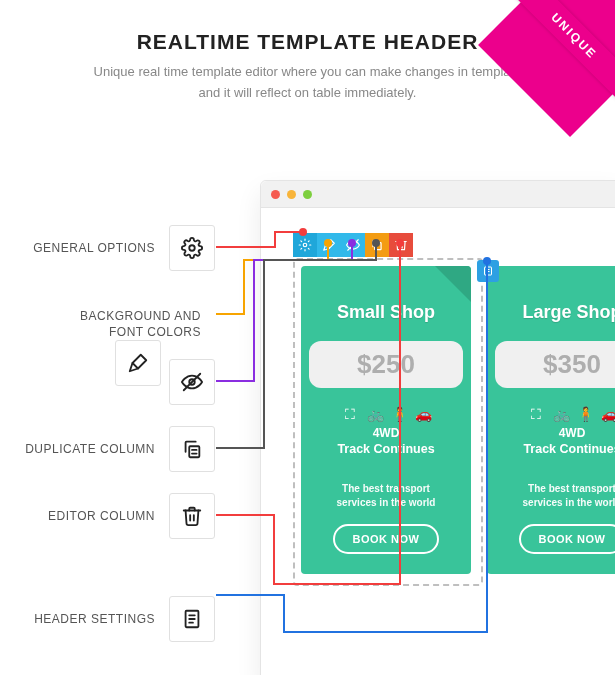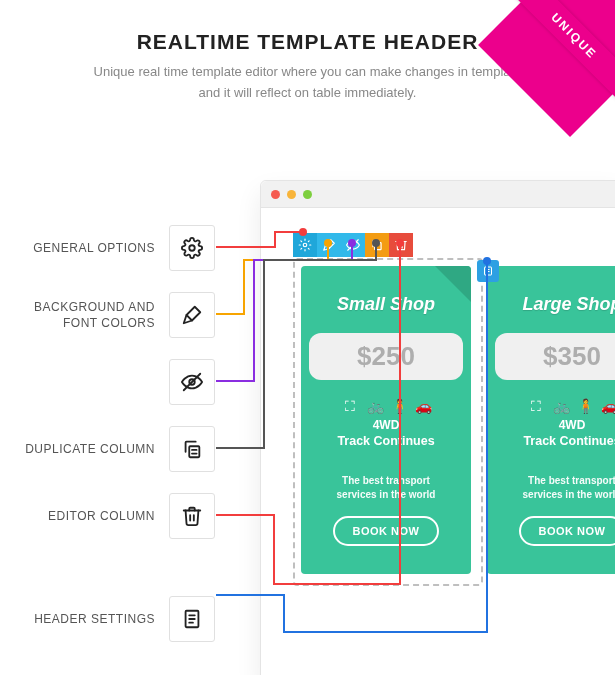--- a/index.html
+++ b/index.html
@@ -16,21 +16,21 @@
   .browser{position:absolute;left:260px;top:180px;width:360px;height:500px;border:1px solid #e4e4e4;border-radius:6px 0 0 0;background:#fff;box-shadow:0 12px 26px rgba(0,0,0,.08);}
   .titlebar{height:26px;background:#f1f1f1;border-radius:6px 0 0 0;border-bottom:1px solid #e4e4e4;display:flex;align-items:center;padding-left:10px;gap:7px;}
   .dot{width:9px;height:9px;border-radius:50%;}
   .canvas{position:relative;padding:18px 0 0 28px;}
   .selection{position:absolute;left:32px;top:50px;width:186px;height:324px;border:2px dashed #bfbfbf;border-radius:4px;pointer-events:none;}
   .toolbar{position:absolute;left:32px;top:25px;display:flex;gap:0;}
   .tbtn{width:24px;height:24px;display:flex;align-items:center;justify-content:center;}
   .tbtn svg{width:14px;height:14px;stroke:#fff;fill:none;stroke-width:2;stroke-linecap:round;stroke-linejoin:round;}
   .card{position:absolute;top:58px;width:170px;height:308px;background:#39c49a;border-radius:4px;color:#fff;text-align:center;overflow:hidden;}
   .card .fold{position:absolute;right:0;top:0;width:0;height:0;border-style:solid;border-width:0 36px 36px 0;border-color:transparent #2fa883 transparent transparent;}
-  .card .name{font-weight:bold;font-size:18px;padding-top:28px;text-shadow:0 1px 1px rgba(0,0,0,.15);font-style:italic;}
+  .card .name{font-weight:bold;font-size:18px;padding-top:36px;text-shadow:0 1px 1px rgba(0,0,0,.15);}
   .card .price{background:#f0f0f0;color:#aeaeae;font-size:26px;font-weight:bold;margin:18px 8px 0;padding:8px 0;border-radius:12px;}
   .card .iconsrow{display:flex;justify-content:center;gap:10px;margin-top:18px;font-size:14px;}
   .card .iconsrow span{width:14px;height:14px;display:inline-block;}
   .card .line1{font-weight:bold;font-size:12px;margin-top:6px;}
   .card .line2{font-weight:bold;font-size:12.5px;margin-top:2px;}
   .card .desc{font-size:10px;line-height:1.4;margin-top:26px;opacity:.95;white-space:pre-line;font-weight:bold;}
   .card .btn{display:inline-block;margin-top:14px;border:2px solid #fff;border-radius:20px;padding:7px 18px;font-size:11px;font-weight:bold;letter-spacing:.5px;}
   
   .hdrbadge{position:absolute;width:22px;height:22px;background:#2da0e3;border-radius:3px;display:flex;align-items:center;justify-content:center;}
   .hdrbadge svg{width:12px;height:12px;stroke:#fff;fill:none;stroke-width:2;}
@@ -49,21 +49,21 @@
 
 <div class="feat" style="top:225px;">
   <div class="label">GENERAL OPTIONS</div>
   <div class="iconbox">
       <svg viewBox="0 0 24 24">
         <circle cx="12" cy="12" r="3"></circle>
         <path d="M19.4 15a1.7 1.7 0 0 0 .34 1.87l.06.06a2 2 0 1 1-2.83 2.83l-.06-.06a1.7 1.7 0 0 0-1.87-.34 1.7 1.7 0 0 0-1 1.56V21a2 2 0 1 1-4 0v-.09a1.7 1.7 0 0 0-1-1.56 1.7 1.7 0 0 0-1.87.34l-.06.06a2 2 0 1 1-2.83-2.83l.06-.06a1.7 1.7 0 0 0 .34-1.87 1.7 1.7 0 0 0-1.56-1H3a2 2 0 1 1 0-4h.09a1.7 1.7 0 0 0 1.56-1 1.7 1.7 0 0 0-.34-1.87l-.06-.06a2 2 0 1 1 2.83-2.83l.06.06a1.7 1.7 0 0 0 1.87.34H9a1.7 1.7 0 0 0 1-1.56V3a2 2 0 1 1 4 0v.09a1.7 1.7 0 0 0 1 1.56 1.7 1.7 0 0 0 1.87-.34l.06-.06a2 2 0 1 1 2.83 2.83l-.06.06a1.7 1.7 0 0 0-.34 1.87V9a1.7 1.7 0 0 0 1.56 1H21a2 2 0 1 1 0 4h-.09a1.7 1.7 0 0 0-1.56 1z"></path>
       </svg>
     </div>
 </div>
-<div class="feat" style="top:292px;">
+<div class="feat" style="top:308px;flex-direction:column;">
   <div class="label">BACKGROUND AND
 FONT COLORS</div>
   <div class="iconbox">
       <svg viewBox="0 0 24 24">
         <path d="M15 3l6 6-9 9-6-6 9-9z"></path>
         <path d="M6 12l-3 9 9-3"></path>
       </svg>
     </div>
 </div>
 <div class="feat" style="top:359px;">

